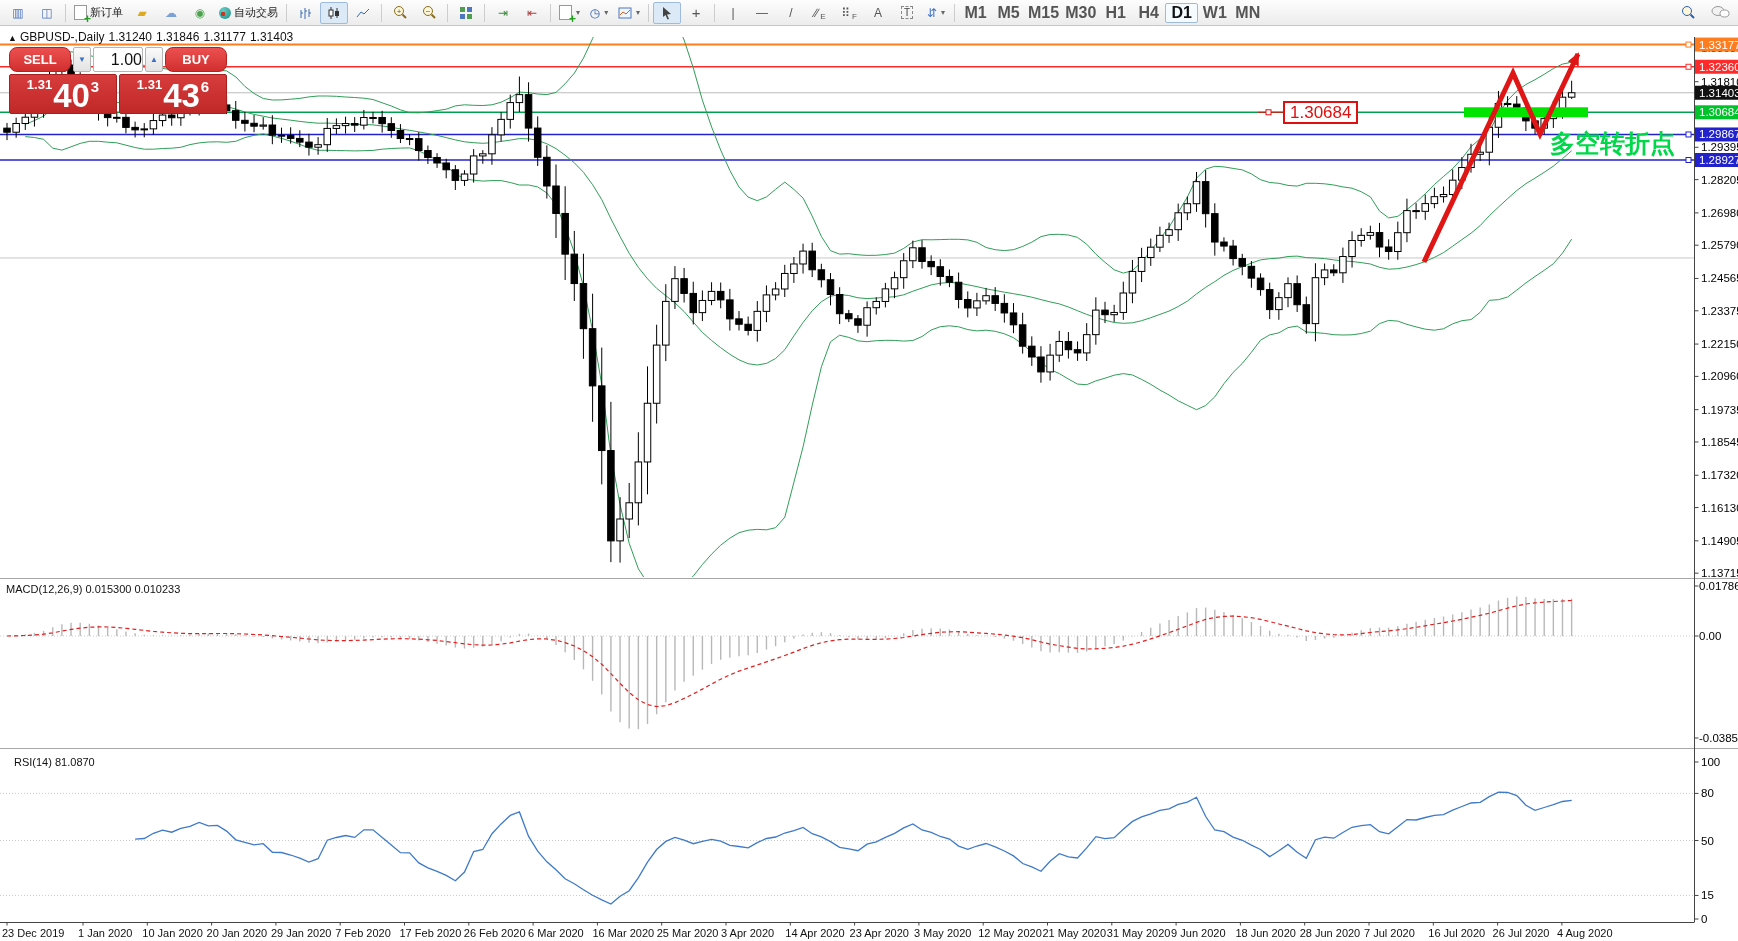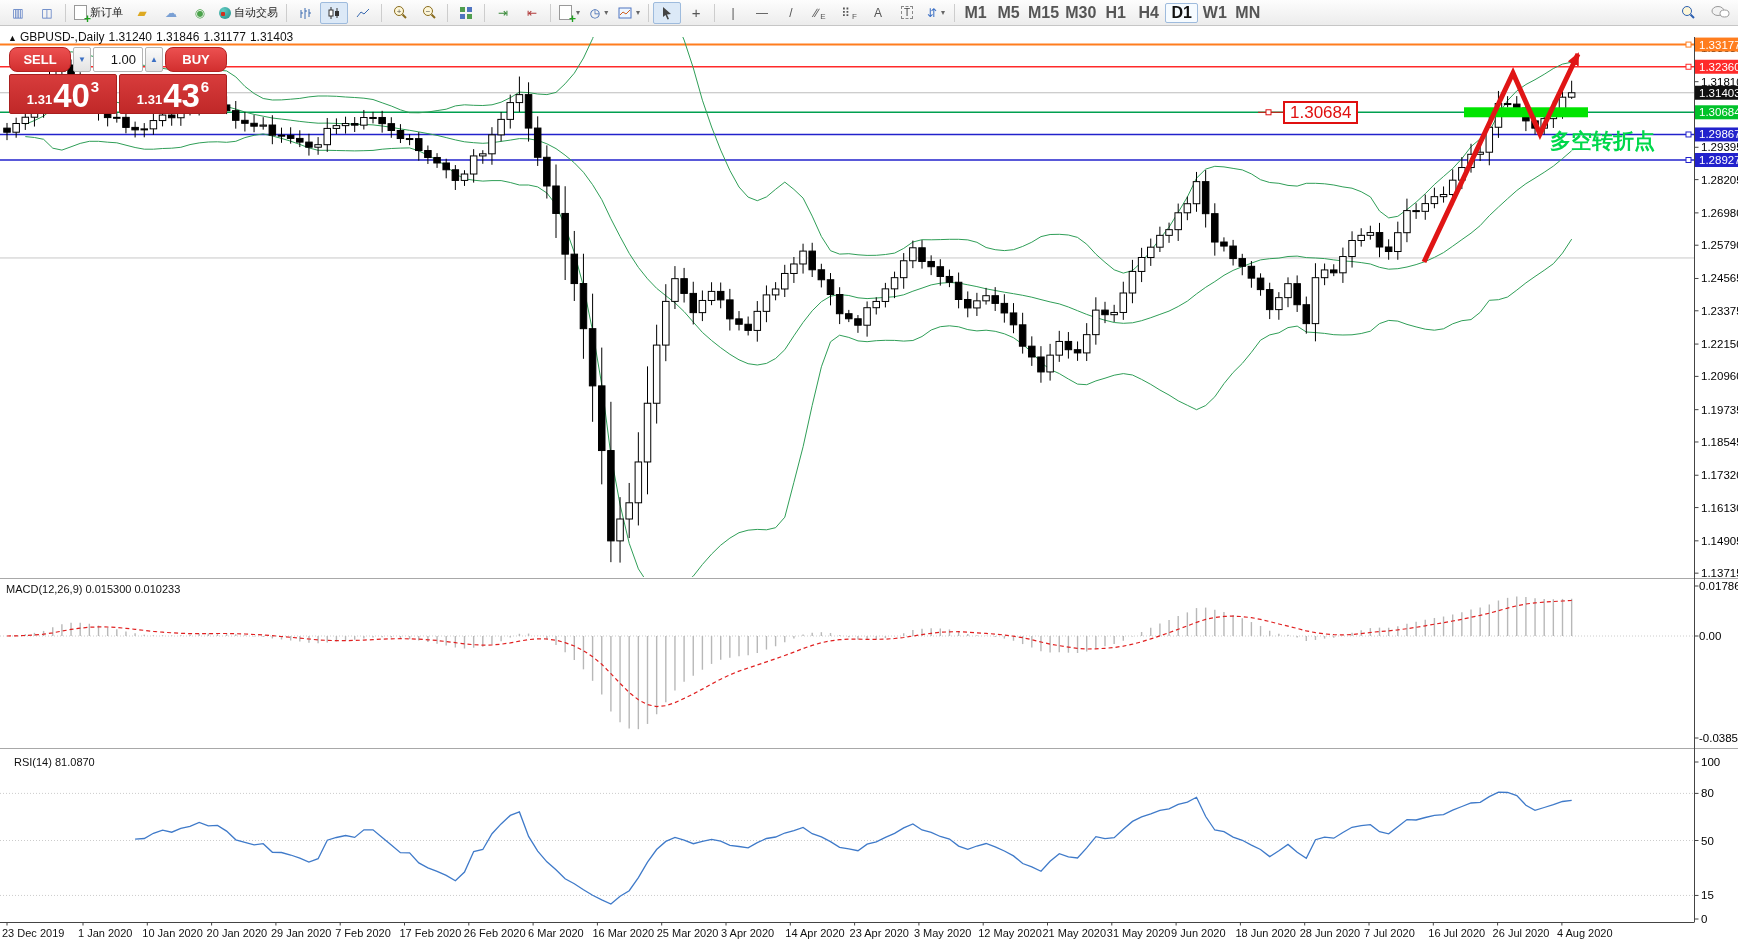--- a/index.html
+++ b/index.html
@@ -30,31 +30,31 @@
   .ohlc-title{position:absolute;left:8px;top:30px;font-size:12px;color:#111;z-index:20;}
   .ohlc-title .arr{font-size:9px;margin-right:3px;}
   .ohlc-title span{margin-right:4px;}
   .trade-panel{position:absolute;left:9px;top:47px;z-index:25;width:218px;}
   .tp-row1{display:flex;gap:2px;height:25px;}
   .btn-sell,.btn-buy{flex:0 0 60px;background:linear-gradient(#ec5050,#d22f2f);color:#fff;font-weight:700;font-size:13px;
         display:flex;align-items:center;justify-content:center;border:1px solid #b22222;border-radius:8px;}
   .vol-spin{flex:0 0 16px;background:linear-gradient(#fbfbfb,#e3e3e3);border:1px solid #b5b5b5;color:#3b6fc4;
         display:flex;align-items:center;justify-content:center;font-size:8px;border-radius:2px;}
   .vol-box{flex:1;background:#fff;border:1px solid #b5b5b5;display:flex;align-items:center;justify-content:flex-end;
-        padding-right:6px;font-size:13px;color:#111;border-radius:2px;}
+        font-size:16px;color:#111;border-radius:2px;}
   .tp-row2{display:flex;gap:2px;margin-top:2px;height:40px;}
   .price-tile{flex:1;background:linear-gradient(#d83c3c,#c02828);border:1px solid #a81f1f;color:#fff;
         display:flex;align-items:flex-end;justify-content:center;padding-bottom:2px;border-radius:2px;}
-  .pt-small{font-size:13px;font-weight:700;margin-bottom:4px;}
+  .pt-small{font-size:13px;font-weight:700;margin-bottom:19px;}
   .pt-big{font-size:33px;font-weight:700;line-height:30px;margin:0 1px;}
   .pt-sup{font-size:15px;font-weight:700;align-self:flex-start;margin-top:3px;}
   .panel-label{position:absolute;font-size:11px;color:#111;z-index:20;}
   .flag-130684{position:absolute;left:1283px;top:99px;background:#fff;border:2px solid #e01010;color:#e01010;
         font-size:17px;line-height:19px;padding:0 5px;z-index:22;}
-  .cn-note{position:absolute;left:1550px;top:127px;font-size:21px;font-weight:700;color:#00d84a;z-index:22;white-space:nowrap;}
+  .cn-note{position:absolute;left:1550px;top:127px;font-size:25px;font-weight:700;color:#00d84a;z-index:22;white-space:nowrap;}
   svg text{font-family:"Liberation Sans",sans-serif;}
 </style>
 </head>
 <body>
 
 <div class="window">
   <div class="toolbar" id="toolbar">
       <div class="tbtn">
         <span class="glyph" style="color:#4f74c0">▥</span>
       </div>

